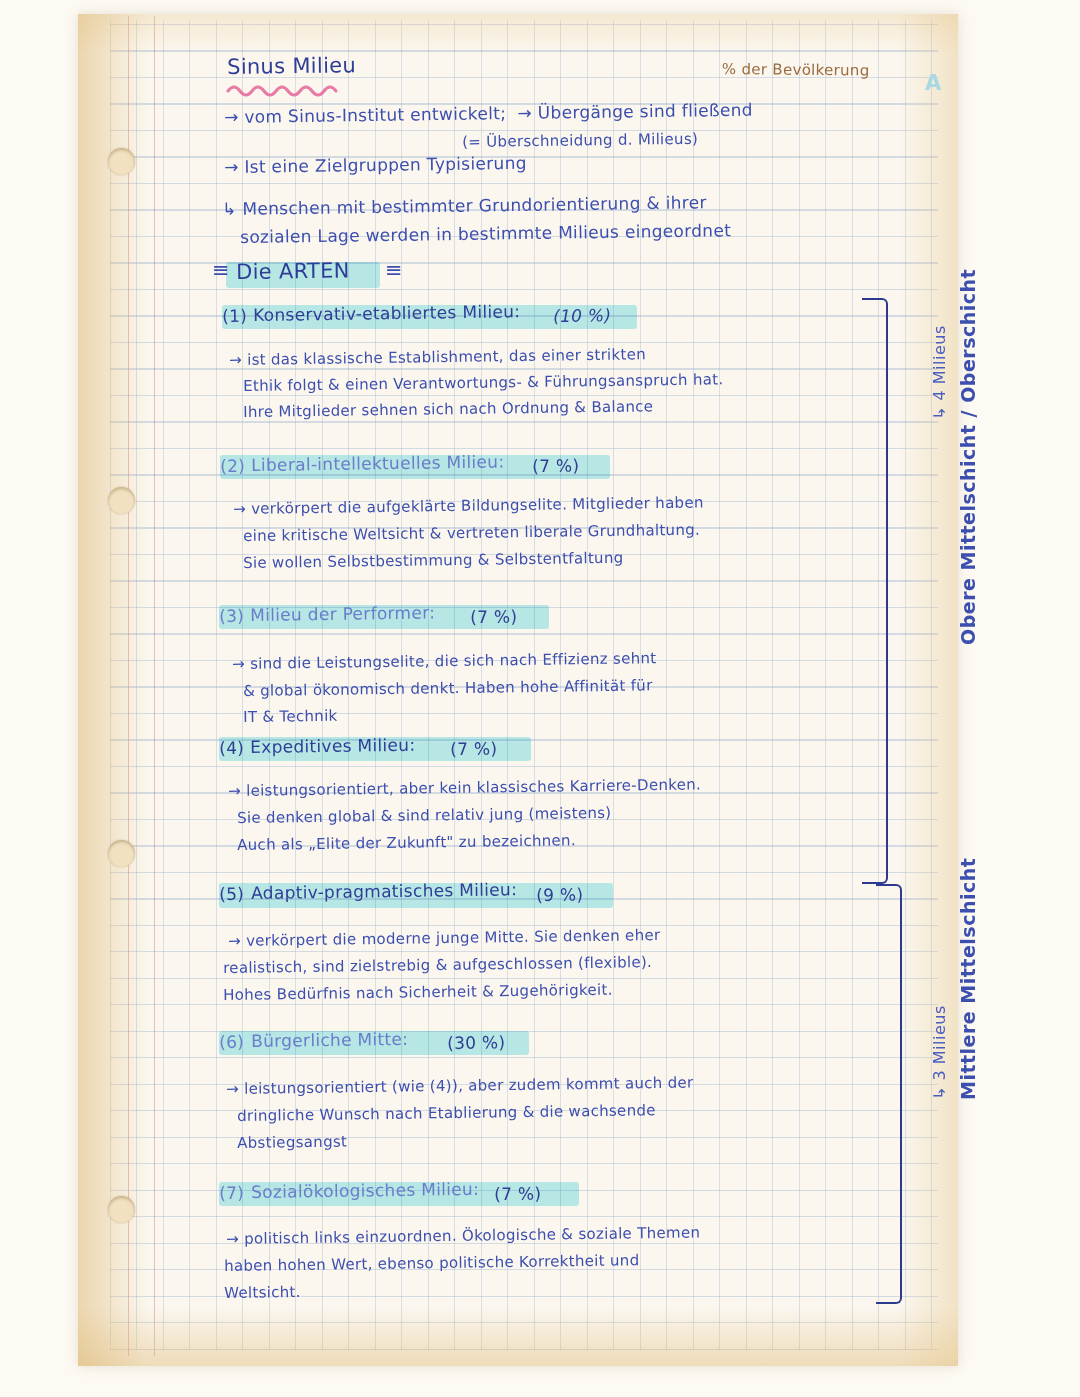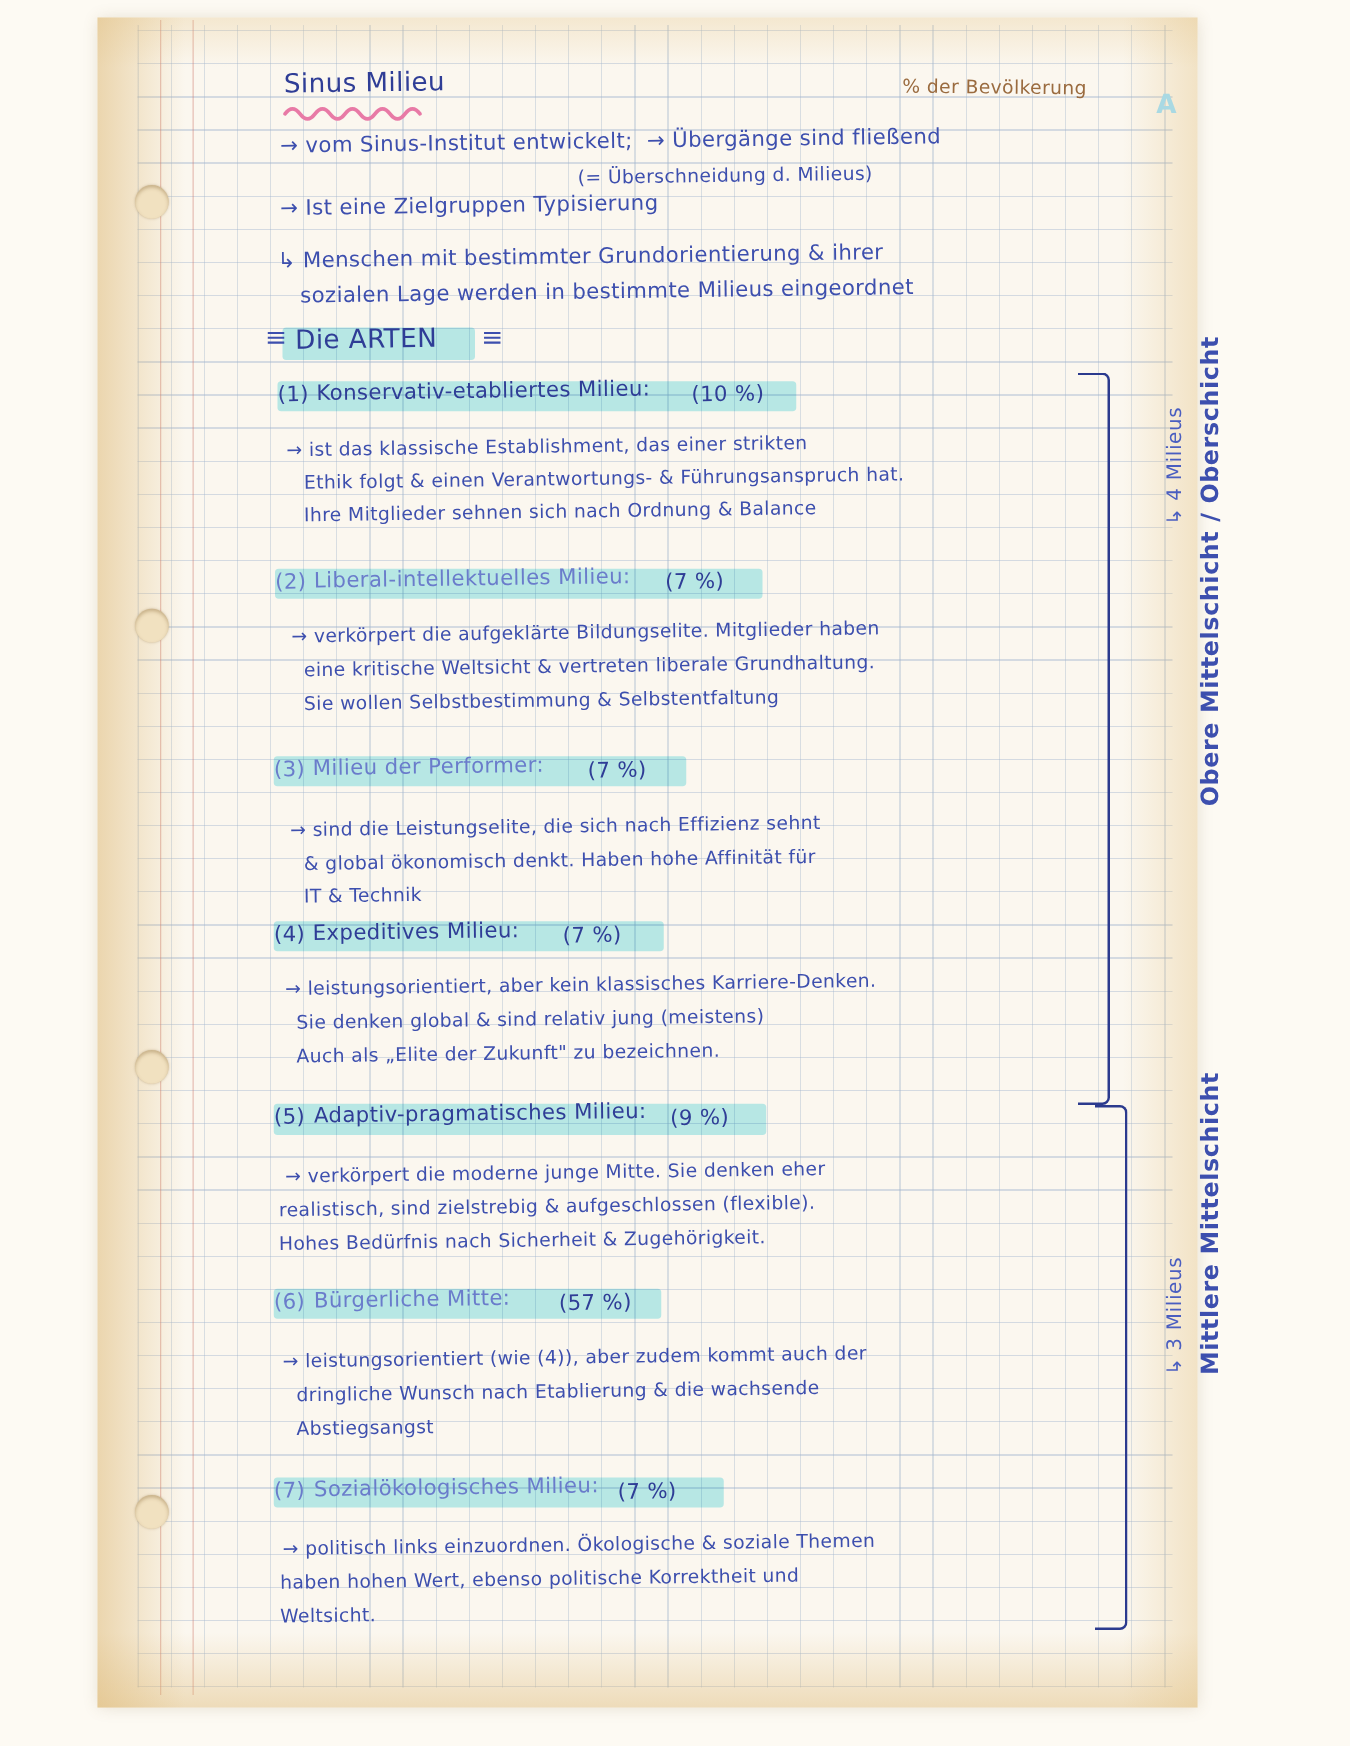--- a/index.html
+++ b/index.html
@@ -169,21 +169,21 @@
   <div class="hw ink-blue tilt-1" style="left:240px; top:226px;">sozialen Lage werden in bestimmte Milieus eingeordnet</div>
 
   <div class="hl" style="left:226px; top:262px; width:154px; height:26px;"></div>
   <div class="hw big ink-dblue tilt-1" style="left:236px; top:261px;">Die ARTEN</div>
   <div class="hw big ink-blue" style="left:212px; top:259px;">≡</div>
   <div class="hw big ink-blue" style="left:385px; top:259px;">≡</div>
 
   <div class="hl" style="left:222px; top:305px; width:415px; height:24px;"></div>
   <div class="hw ink-dblue tilt-1" style="left:222px; top:305px;">(1)</div>
   <div class="hw ink-dblue tilt-1" style="left:253px; top:304px;">Konservativ-etabliertes Milieu:</div>
-  <div class="hw ink-dblue tilt-1" style="left:553px; top:305px;">(10 %)</div>
+  <div class="hw ink-dblue tilt-1" style="left:553px; top:305px;font-style:italic;">(10 %)</div>
 
   <div class="hw small ink-blue tilt-1" style="left:229px; top:349px;">→ ist das klassische Establishment, das einer strikten</div>
   <div class="hw small ink-blue tilt-1" style="left:243px; top:375px;">Ethik folgt &amp; einen Verantwortungs- &amp; Führungsanspruch hat.</div>
   <div class="hw small ink-blue tilt-1" style="left:243px; top:401px;">Ihre Mitglieder sehnen sich nach Ordnung &amp; Balance</div>
 
   <div class="hl" style="left:220px; top:455px; width:390px; height:24px;"></div>
   <div class="hw ink-lblue tilt-1" style="left:220px; top:455px;">(2)</div>
   <div class="hw ink-lblue tilt-1" style="left:251px; top:454px;">Liberal-intellektuelles Milieu:</div>
   <div class="hw ink-dblue tilt-1" style="left:532px; top:455px;">(7 %)</div>
 
@@ -214,21 +214,21 @@
   <div class="hw ink-dblue tilt-1" style="left:251px; top:882px;">Adaptiv-pragmatisches Milieu:</div>
   <div class="hw ink-dblue tilt-1" style="left:536px; top:884px;">(9 %)</div>
 
   <div class="hw small ink-blue tilt-1" style="left:228px; top:930px;">→ verkörpert die moderne junge Mitte. Sie denken eher</div>
   <div class="hw small ink-blue tilt-1" style="left:223px; top:957px;">realistisch, sind zielstrebig &amp; aufgeschlossen (flexible).</div>
   <div class="hw small ink-blue tilt-1" style="left:223px; top:984px;">Hohes Bedürfnis nach Sicherheit &amp; Zugehörigkeit.</div>
 
   <div class="hl" style="left:219px; top:1031px; width:310px; height:24px;"></div>
   <div class="hw ink-lblue tilt-1" style="left:219px; top:1031px;">(6)</div>
   <div class="hw ink-lblue tilt-1" style="left:251px; top:1030px;">Bürgerliche Mitte:</div>
-  <div class="hw ink-dblue tilt-1" style="left:447px; top:1032px;">(57 %)</div>
+  <div class="hw ink-dblue tilt-1" style="left:447px; top:1032px;">(30 %)</div>
 
   <div class="hw small ink-blue tilt-1" style="left:226px; top:1078px;">→ leistungsorientiert (wie (4)), aber zudem kommt auch der</div>
   <div class="hw small ink-blue tilt-1" style="left:237px; top:1105px;">dringliche Wunsch nach Etablierung &amp; die wachsende</div>
   <div class="hw small ink-blue tilt-1" style="left:237px; top:1132px;">Abstiegsangst</div>
 
   <div class="hl" style="left:219px; top:1182px; width:360px; height:24px;"></div>
   <div class="hw ink-lblue tilt-1" style="left:219px; top:1182px;">(7)</div>
   <div class="hw ink-lblue tilt-1" style="left:251px; top:1181px;">Sozialökologisches Milieu:</div>
   <div class="hw ink-dblue tilt-1" style="left:494px; top:1183px;">(7 %)</div>
 

